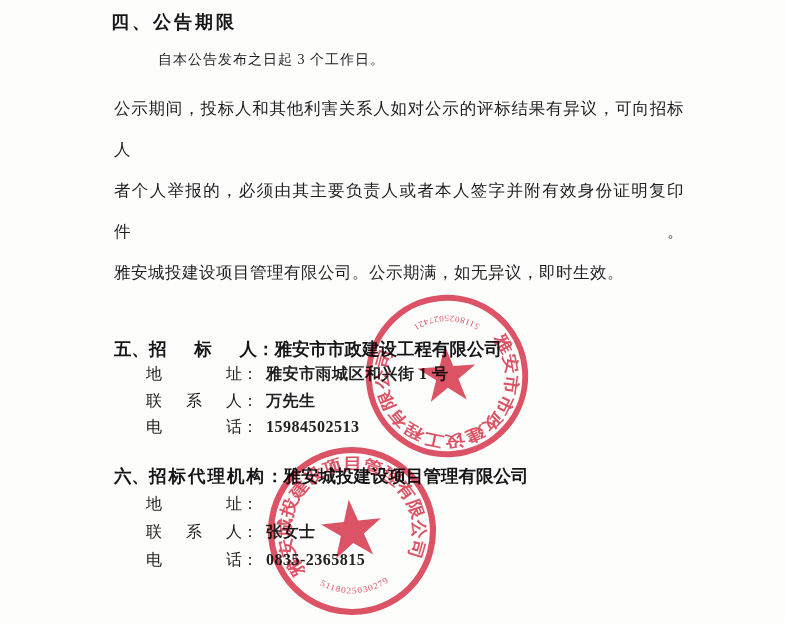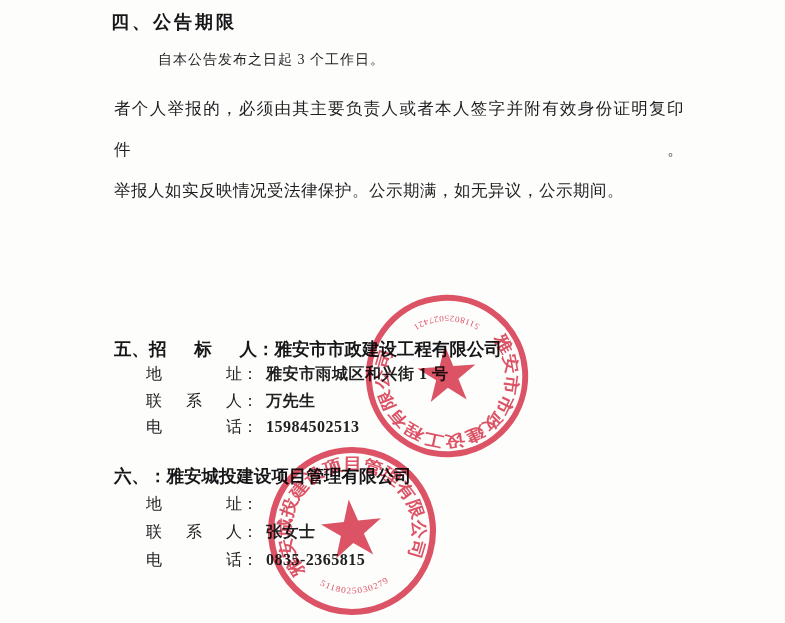--- a/index.html
+++ b/index.html
@@ -44,22 +44,23 @@
   .num-text{font-size:10px;font-family:"DejaVu Sans","Liberation Sans",sans-serif;letter-spacing:1px;}
 </style>
 </head>
 <body>
 
 <div class="abs h-main">四、公告期限</div>
 
 <div class="abs intro">自本公告发布之日起 3 个工作日。</div>
 
 <div class="abs para">
+  <div class="para-line">公示期间，投标人和其他利害关系人如对公示的评标结果有异议，可向招标人</div>
   <div class="para-line">者个人举报的，必须由其主要负责人或者本人签字并附有效身份证明复印件。</div>
-  <div class="para-line last">举报人如实反映情况受法律保护。公示期满，如无异议，公示期间。</div>
+  <div class="para-line last">雅安城投建设项目管理有限公司。公示期满，如无异议，即时生效。</div>
 </div>
 
 <div class="abs sec-heading" style="top:337px;">
   <span>五、</span>
   <span class="lbl-wide">
     <span>招</span>
     <span>标</span>
     <span>人</span>
   </span>
   <span>：</span>
@@ -89,20 +90,21 @@
   <span class="lbl2">
     <span>电</span>
     <span>话</span>
   </span>
     <span class="colon">：</span>
   <span class="val">15984502513</span>
 </div>
 
 <div class="abs sec-heading" style="top:464px;">
   <span>六、</span>
+  <span class="lbl-mid">招标代理机构</span>
   <span>：</span>
   <span>雅安城投建设项目管理有限公司</span>
 </div>
 
 <div class="abs info-row" style="top:494px;">
   <span class="lbl2">
     <span>地</span>
     <span>址</span>
   </span>
     <span class="colon">：</span>

